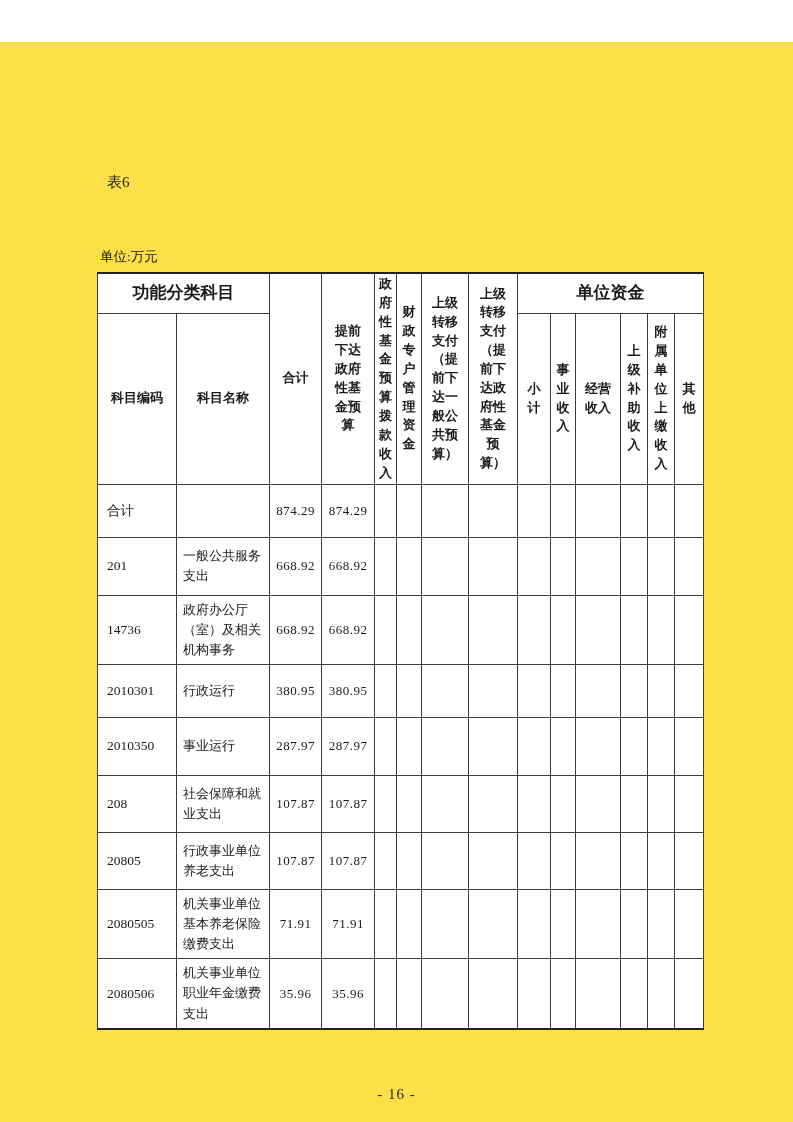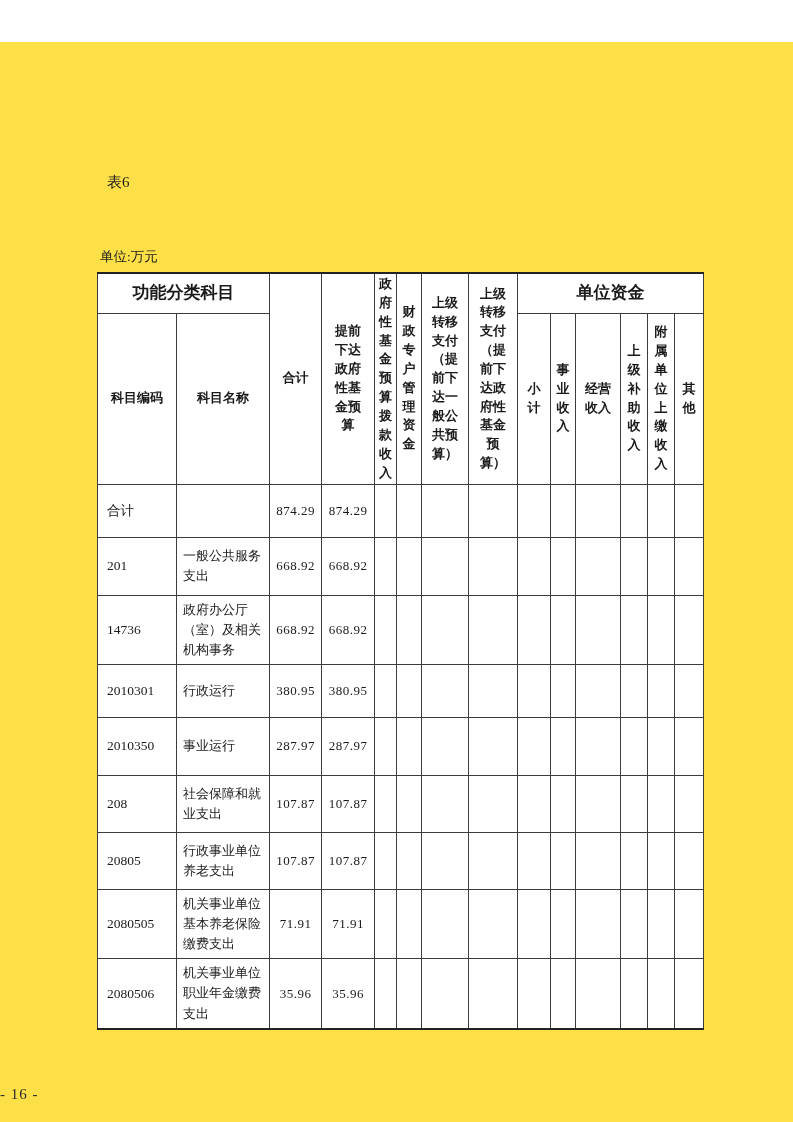--- a/index.html
+++ b/index.html
@@ -42,21 +42,21 @@
   thead th.group { font-size:17px;font-family:Liberation Serif, serif; }
   th .w1 { display:inline-block; width:15px;  text-align:center; }
   th .w2 { display:inline-block; width:28px;  text-align:center; }
 
   td.code { font-size:13.5px; text-align:left; padding-left:9px; }
   td.name { font-size:13px; text-align:left; padding:4px 6px; line-height:1.55; }
   td.num  { font-size:13px; text-align:center; letter-spacing:0.5px; }
 
   .footer {
     position:absolute; left:0; top:1044px; width:793px;
-    font-size:15px; letter-spacing:1px; color:#2a2a2a;
+    text-align:center; font-size:15px; letter-spacing:1px; color:#2a2a2a;
   }
 </style>
 </head>
 <body>
 
 <div class="page">
 
   <div class="table-label">表6</div>
 
 

